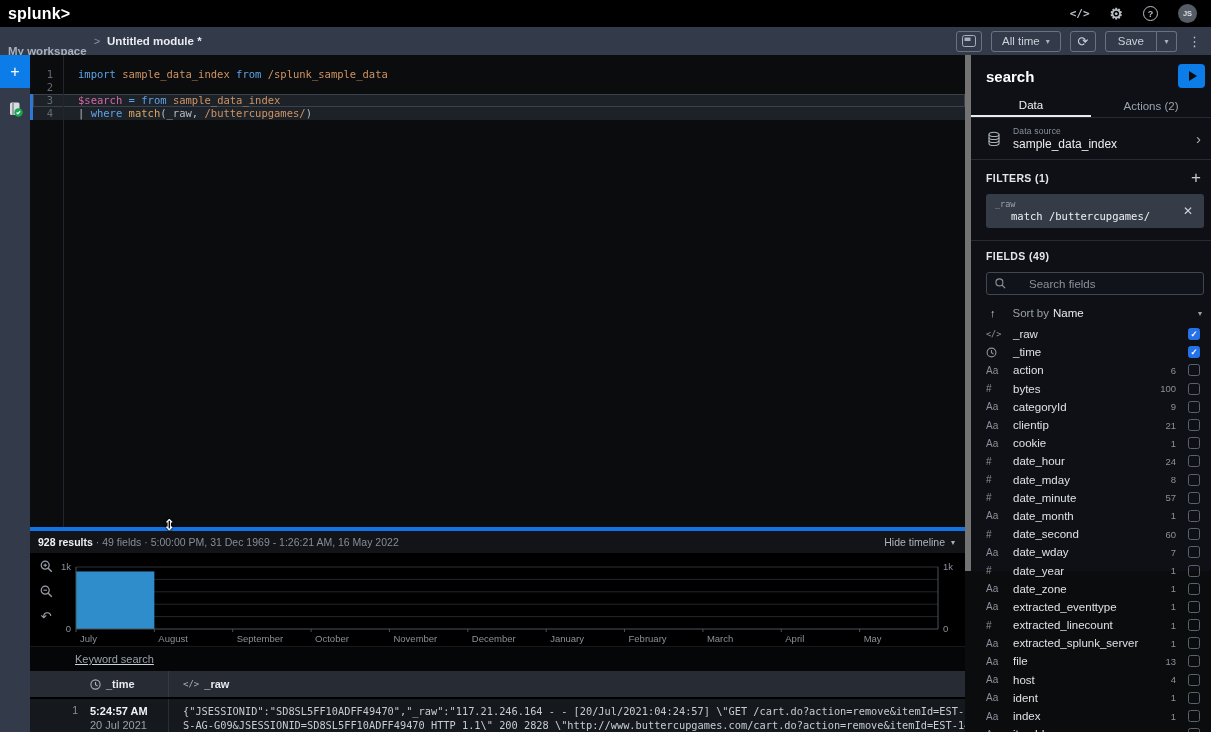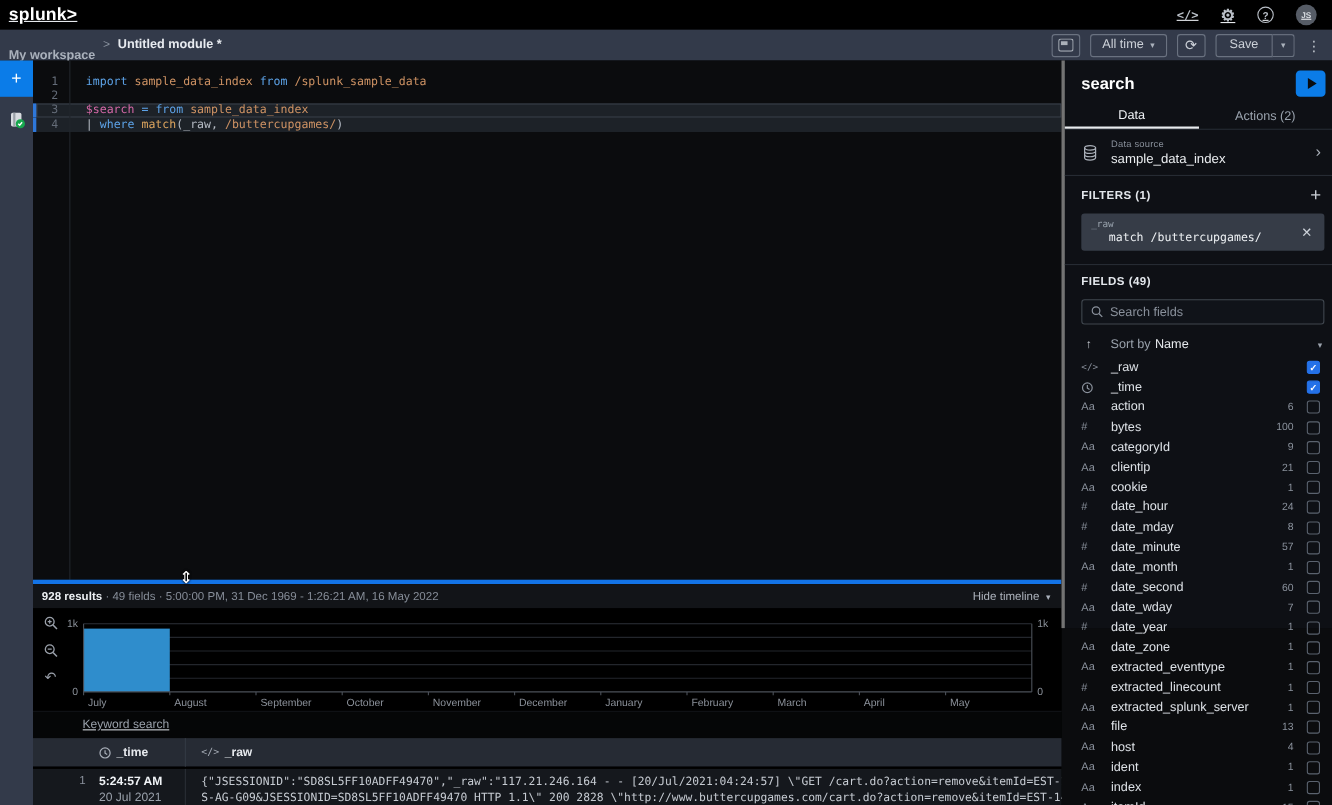--- a/index.html
+++ b/index.html
@@ -2,21 +2,21 @@
 <html><head>
 <meta charset="utf-8">
 <style>
   * { margin:0; padding:0; box-sizing:border-box; }
   html,body { background:#000; }
   .stage{ position:relative; width:1211px; height:732px; overflow:hidden;
           background:#0b0c0e; font-family:"Liberation Sans",sans-serif; color:#e6e9ed; }
 
   
   .topbar{ position:absolute; left:0; top:0; width:1211px; height:27px; background:#000;
-           display:flex; align-items:center; justify-content:space-between; padding:0 14px 0 8px;text-decoration:underline; }
+           display:flex; align-items:center; justify-content:space-between; padding:0 14px 0 8px; }
   .logo{ font-size:16px; font-weight:700; color:#fff; letter-spacing:.2px; }
   .topbar-right{ display:flex; align-items:center; gap:20px; }
   .top-ic{ color:#b9bfc7; font-size:13px; font-weight:700; cursor:default; }
   .help-ic{ width:15px; height:15px; border:1.5px solid #b9bfc7; border-radius:50%;
             display:flex; align-items:center; justify-content:center; font-size:9px; font-weight:700; }
   .avatar{ width:19px; height:19px; border-radius:50%; background:#565c66; color:#d9dde2;
            display:flex; align-items:center; justify-content:center; font-size:7.5px; font-weight:700; }
 
   
   .navbar{ position:absolute; left:0; top:27px; width:1211px; height:28px; background:#333a4a;
@@ -84,21 +84,21 @@
   .trow .td-num{ width:60px; text-align:right; padding:5px 12px 0 0; color:#8a919c; }
   .td-num span{ font-size:10.5px; }
   .trow .td-time{ width:78px; padding-top:5px; line-height:14px; }
   .tt1{ color:#f0f3f6; font-weight:700; }
   .tt2{ color:#9aa1ab; }
   .trow .td-raw{ flex:1; border-left:1px solid #2a2e36; padding:5px 8px 6px 14px;
                  font-family:"DejaVu Sans Mono","Liberation Mono",monospace; font-size:10.3px;
                  line-height:14px; color:#c6cbd2; white-space:nowrap; overflow:hidden; }
 
   
-  .panel{ position:absolute; left:965px; top:55px; width:246px; height:516px; background:#0e1015; border-left:3px solid #737373; }
+  .panel{ position:absolute; left:965px; top:55px; width:246px; height:516px; background:#0e1015; border-left:6px solid #737373; }
   .p-titlerow{ display:flex; align-items:center; justify-content:space-between; padding:9px 6px 6px 15px; }
   .p-title{ font-size:15px; font-weight:700; color:#fff; }
   .run-btn{ width:27px; height:24px; background:#0b7ce8; border-radius:4px; border:none;
             display:flex; align-items:center; justify-content:center; }
   .run-tri{ width:0; height:0; border-left:8px solid #0a0c10; border-top:5px solid transparent; border-bottom:5px solid transparent; margin-left:2px; }
   .p-tabs{ display:flex; height:24px; border-bottom:1px solid #262b33; }
   .p-tab{ flex:1; display:flex; align-items:center; justify-content:center; font-size:11.5px; color:#9aa3ae; }
   .p-tab.active{ color:#eef1f5; font-weight:400; border-bottom:2px solid #e8ebef; }
   .ds-row{ display:flex; align-items:center; padding:8px 10px 8px 15px; border-bottom:1px solid #262b33; }
   .ds-texts{ flex:1; padding-left:11px; }
@@ -109,21 +109,21 @@
   .sec-title{ font-size:10.5px; font-weight:700; color:#e3e7ec; letter-spacing:.4px; }
   .plus-ic{ color:#c8cdd4; font-size:17px; font-weight:400; line-height:1; }
   .chip{ margin:2px 7px 12px 15px; background:#363c47; border-radius:3px; padding:5px 9px 6px 9px;
          display:flex; align-items:center; }
   .chip-texts{ flex:1; font-family:"DejaVu Sans Mono","Liberation Mono",monospace; }
   .chip-field{ font-size:8.5px; color:#99a3ad; }
   .chip-expr{ font-size:10.5px; color:#edf0f3; margin-top:1px;padding-left:16px; }
   .chip-x{ color:#ccd2d9; font-size:12px; padding:0 2px; }
   .p-div{ height:1px; background:#262b33; }
   .fsearch{ margin:4px 7px 8px 15px; height:23px; border:1px solid #40474f; border-radius:3px;
-            background:#101319; display:flex; align-items:center; padding:0 8px; gap:6px; }
+            background:#101319; display:flex; align-items:center; padding:0 8px; gap:23px; }
   .fsearch input{ flex:1; background:transparent; border:none; outline:none; color:#cfd4da;
                   font-size:11.5px; font-family:"Liberation Sans",sans-serif; }
   .fsearch input::placeholder{ color:#8a919c; }
   .sort-row{ display:flex; align-items:center; padding:4px 9px 6px 19px; font-size:11.5px; }
   .sort-arrow{ color:#c8cdd4; font-size:11px; }
   .sort-label{ color:#99a1ab; margin-left:17px; }
   .sort-value{ color:#e6e9ed; margin-left:4px; }
   .sort-caret{ margin-left:auto; color:#9aa1ab; font-size:8px; }
   .fields-list{ }
   .frow{ display:flex; align-items:center; height:18.2px; padding:0 11px 0 15px; }

